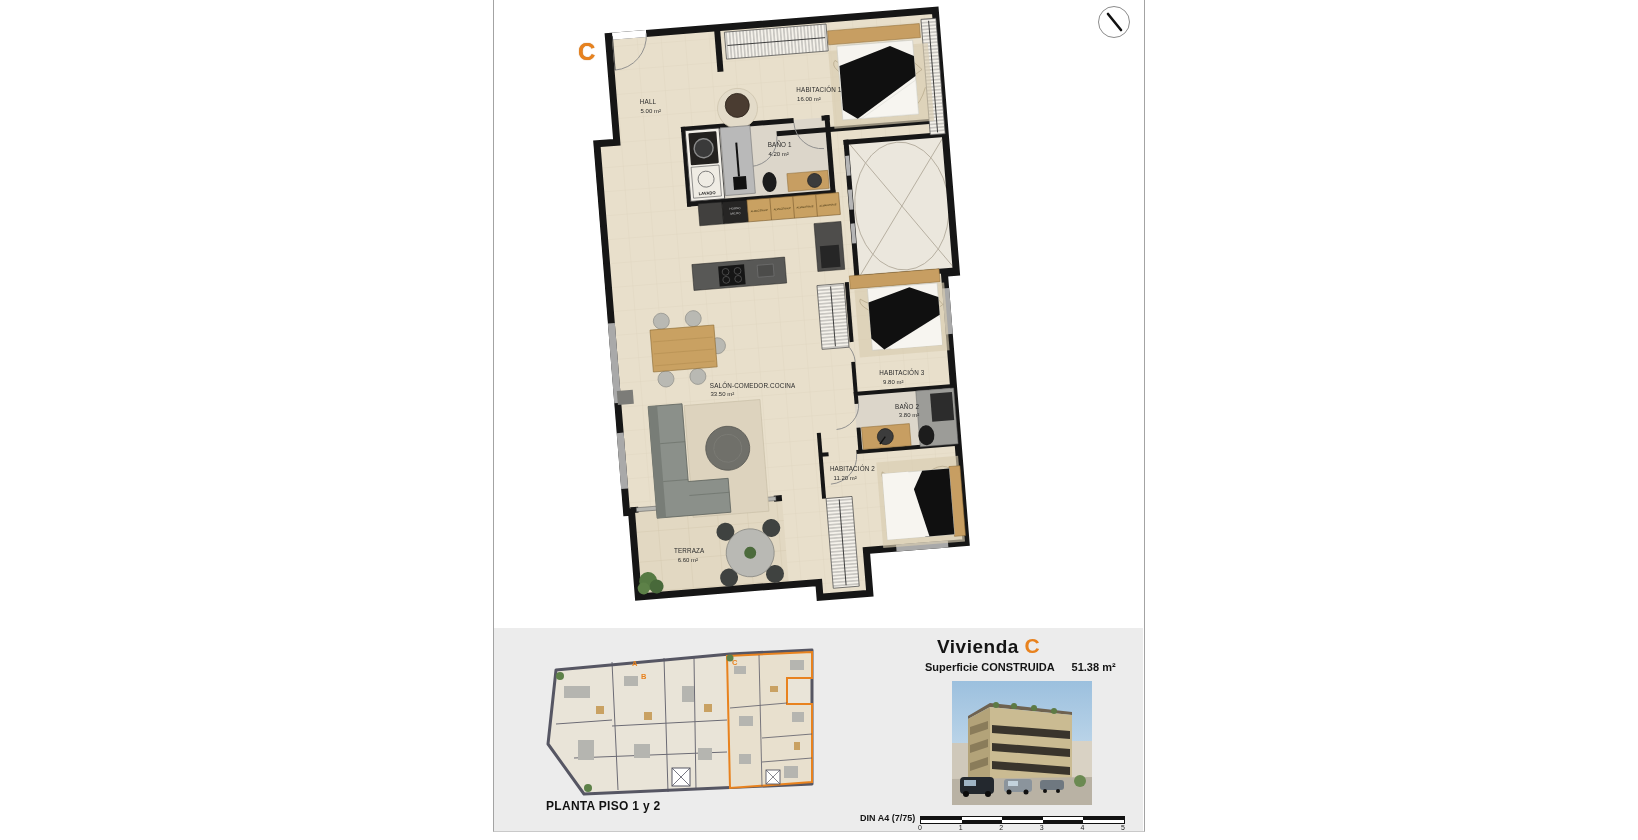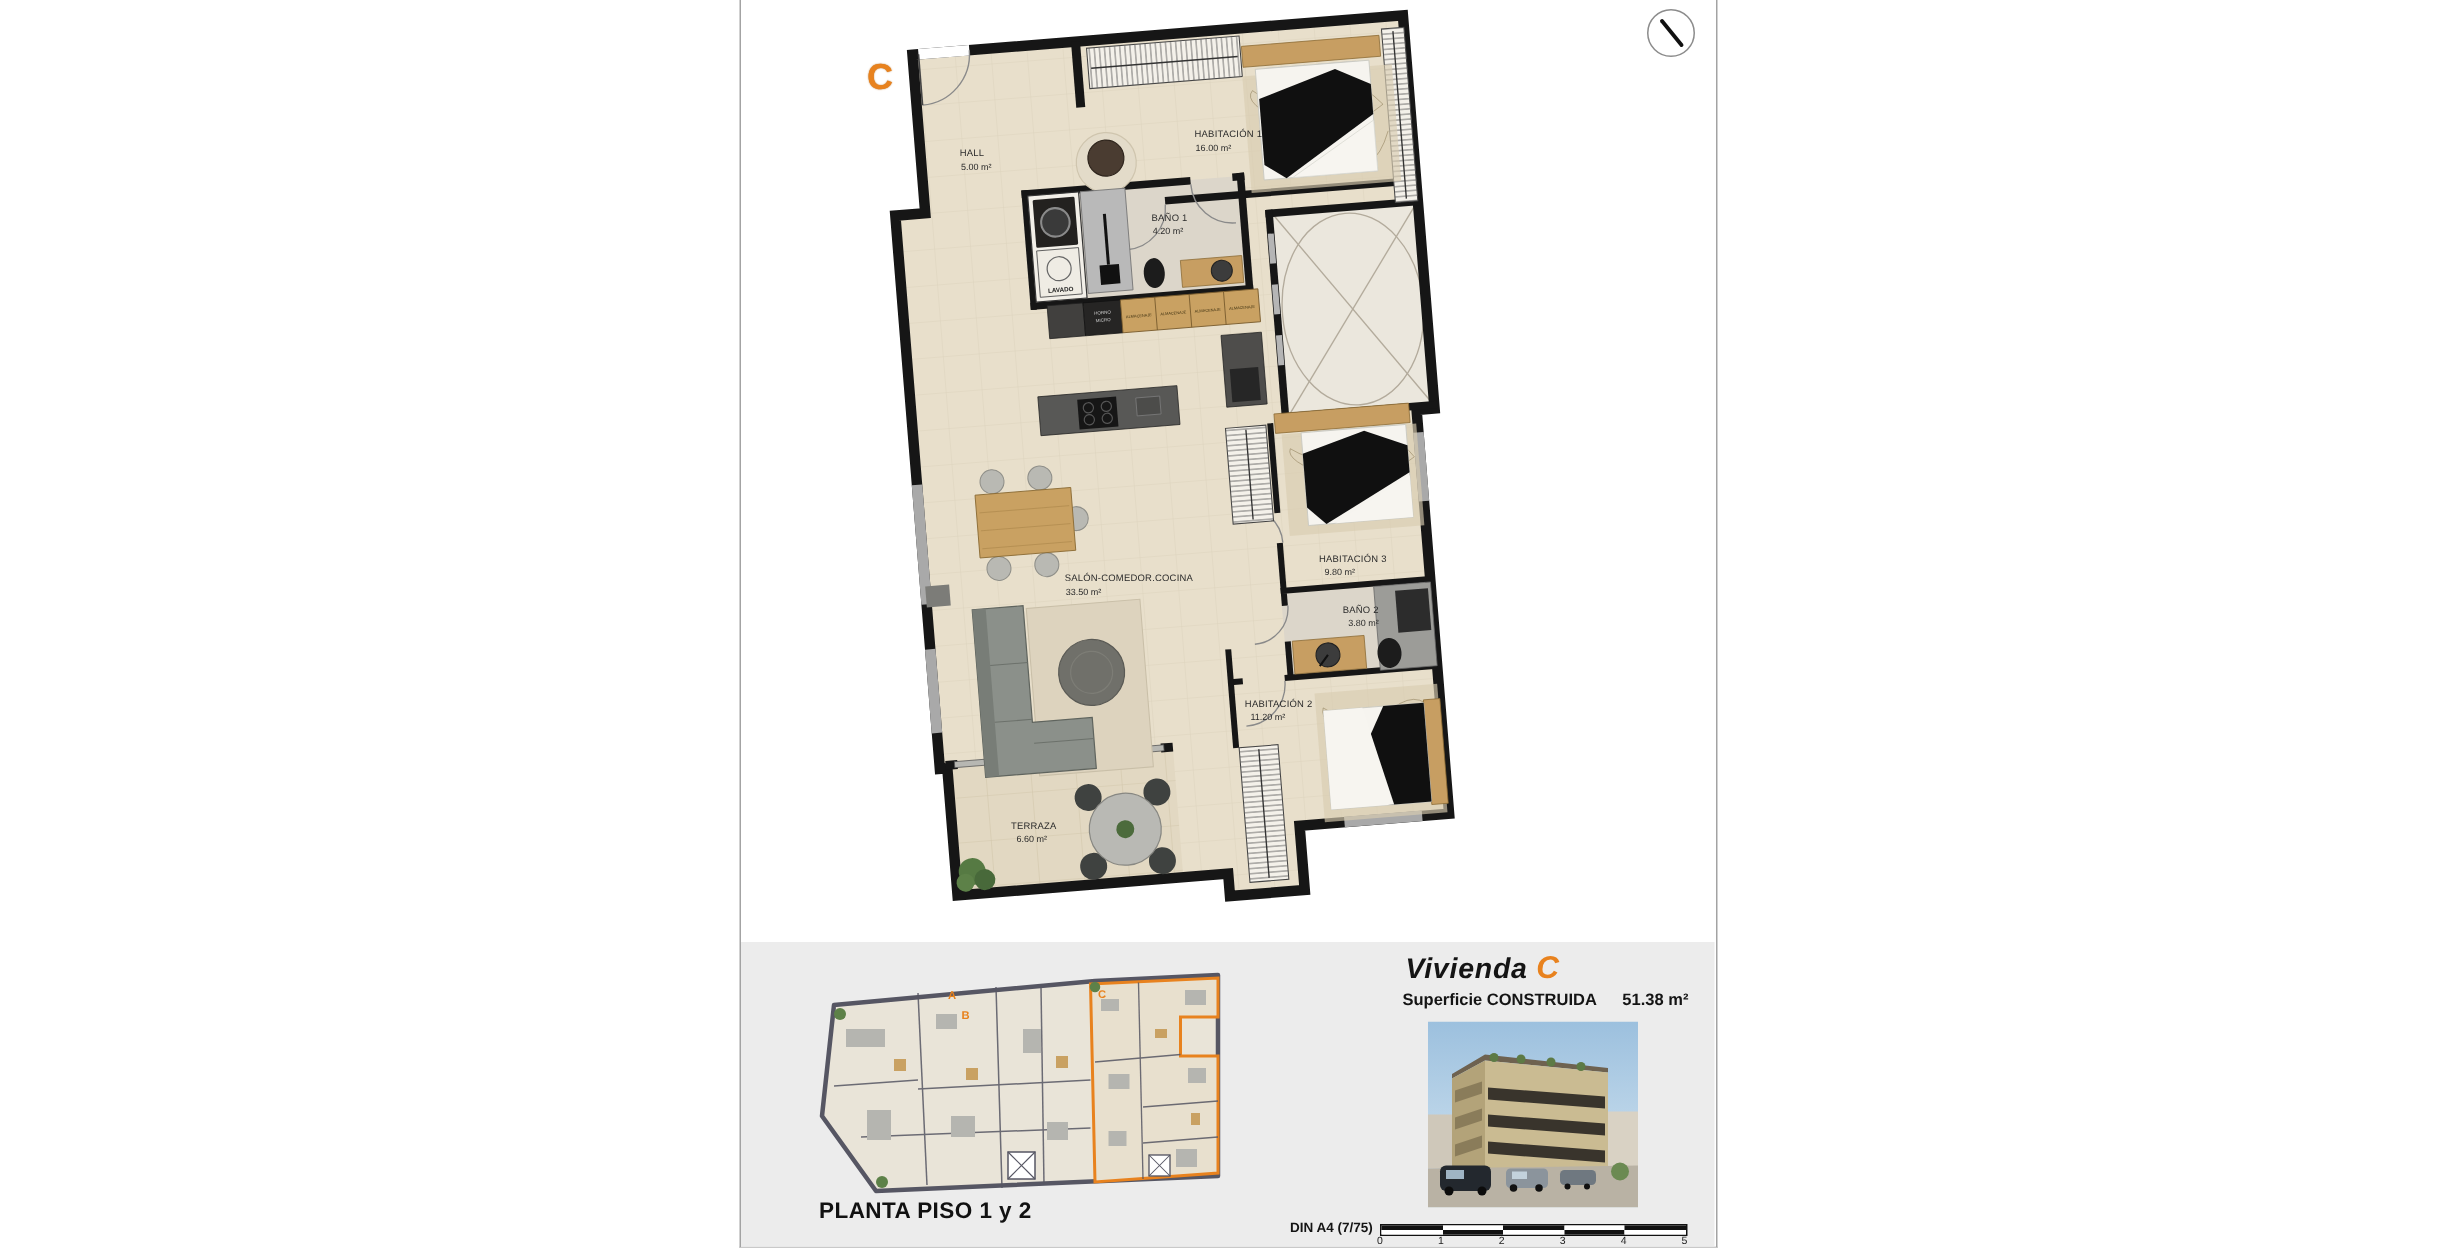--- a/index.html
+++ b/index.html
@@ -9,26 +9,26 @@
         border-left:1px solid #a3a3a3;border-right:1px solid #a3a3a3;border-bottom:1px solid #c9c9c9;}
   .plan-letter{position:absolute;left:84px;top:38px;font-size:24px;font-weight:800;color:#e8821e;
                text-shadow:0 0 1px #b06312;}
   .north{position:absolute;left:600px;top:4px;}
   .main-plan{position:absolute;left:112px;top:6px;transform:rotate(-4.6deg);transform-origin:169px 294px;}
   .rl{font-size:6.3px;fill:#2b2b2b;letter-spacing:.15px;}
   .ra{font-size:6px;fill:#2b2b2b;}
   .tiny{font-size:2.6px;fill:#3f3212;}
   .footer{position:absolute;left:0;top:628px;width:649px;height:203px;background:#ececec;}
   .mini-plan{position:absolute;left:50px;top:18px;}
-  .caption{position:absolute;left:52px;top:171px;font-size:15px;font-weight:bold;color:#111;
+  .caption{position:absolute;left:52px;top:171px;font-size:12px;font-weight:bold;color:#111;
            letter-spacing:.3px;}
   .unit-title{position:absolute;left:443px;top:6px;font-size:19px;color:#141414;font-weight:bold;
-              letter-spacing:.5px;font-style:italic;}
+              letter-spacing:.5px;}
   .unit-title .orange{color:#e8821e;font-size:21px;font-weight:800;}
-  .surface{position:absolute;left:441px;top:33px;display:flex;gap:17px;font-size:11px;
+  .surface{position:absolute;left:431px;top:33px;display:flex;gap:17px;font-size:11px;
            font-weight:bold;color:#141414;}
   .photo{position:absolute;left:458px;top:53px;}
   .scale-label{position:absolute;left:366px;top:185px;font-size:9px;font-weight:600;color:#141414;}
   .scalebar{position:absolute;left:426px;top:188px;width:203px;height:6px;border:1px solid #111;
             display:grid;grid-template-columns:repeat(5,1fr);grid-template-rows:1fr 1fr;background:#fff;}
   .scalebar div{width:100%;height:100%;}
   .sb-b{background:#111;} .sb-w{background:#fff;}
   .ticks{position:absolute;left:426px;top:196px;width:203px;height:10px;font-size:7px;color:#222;}
   .ticks span{position:absolute;transform:translateX(-50%);}
 </style>

